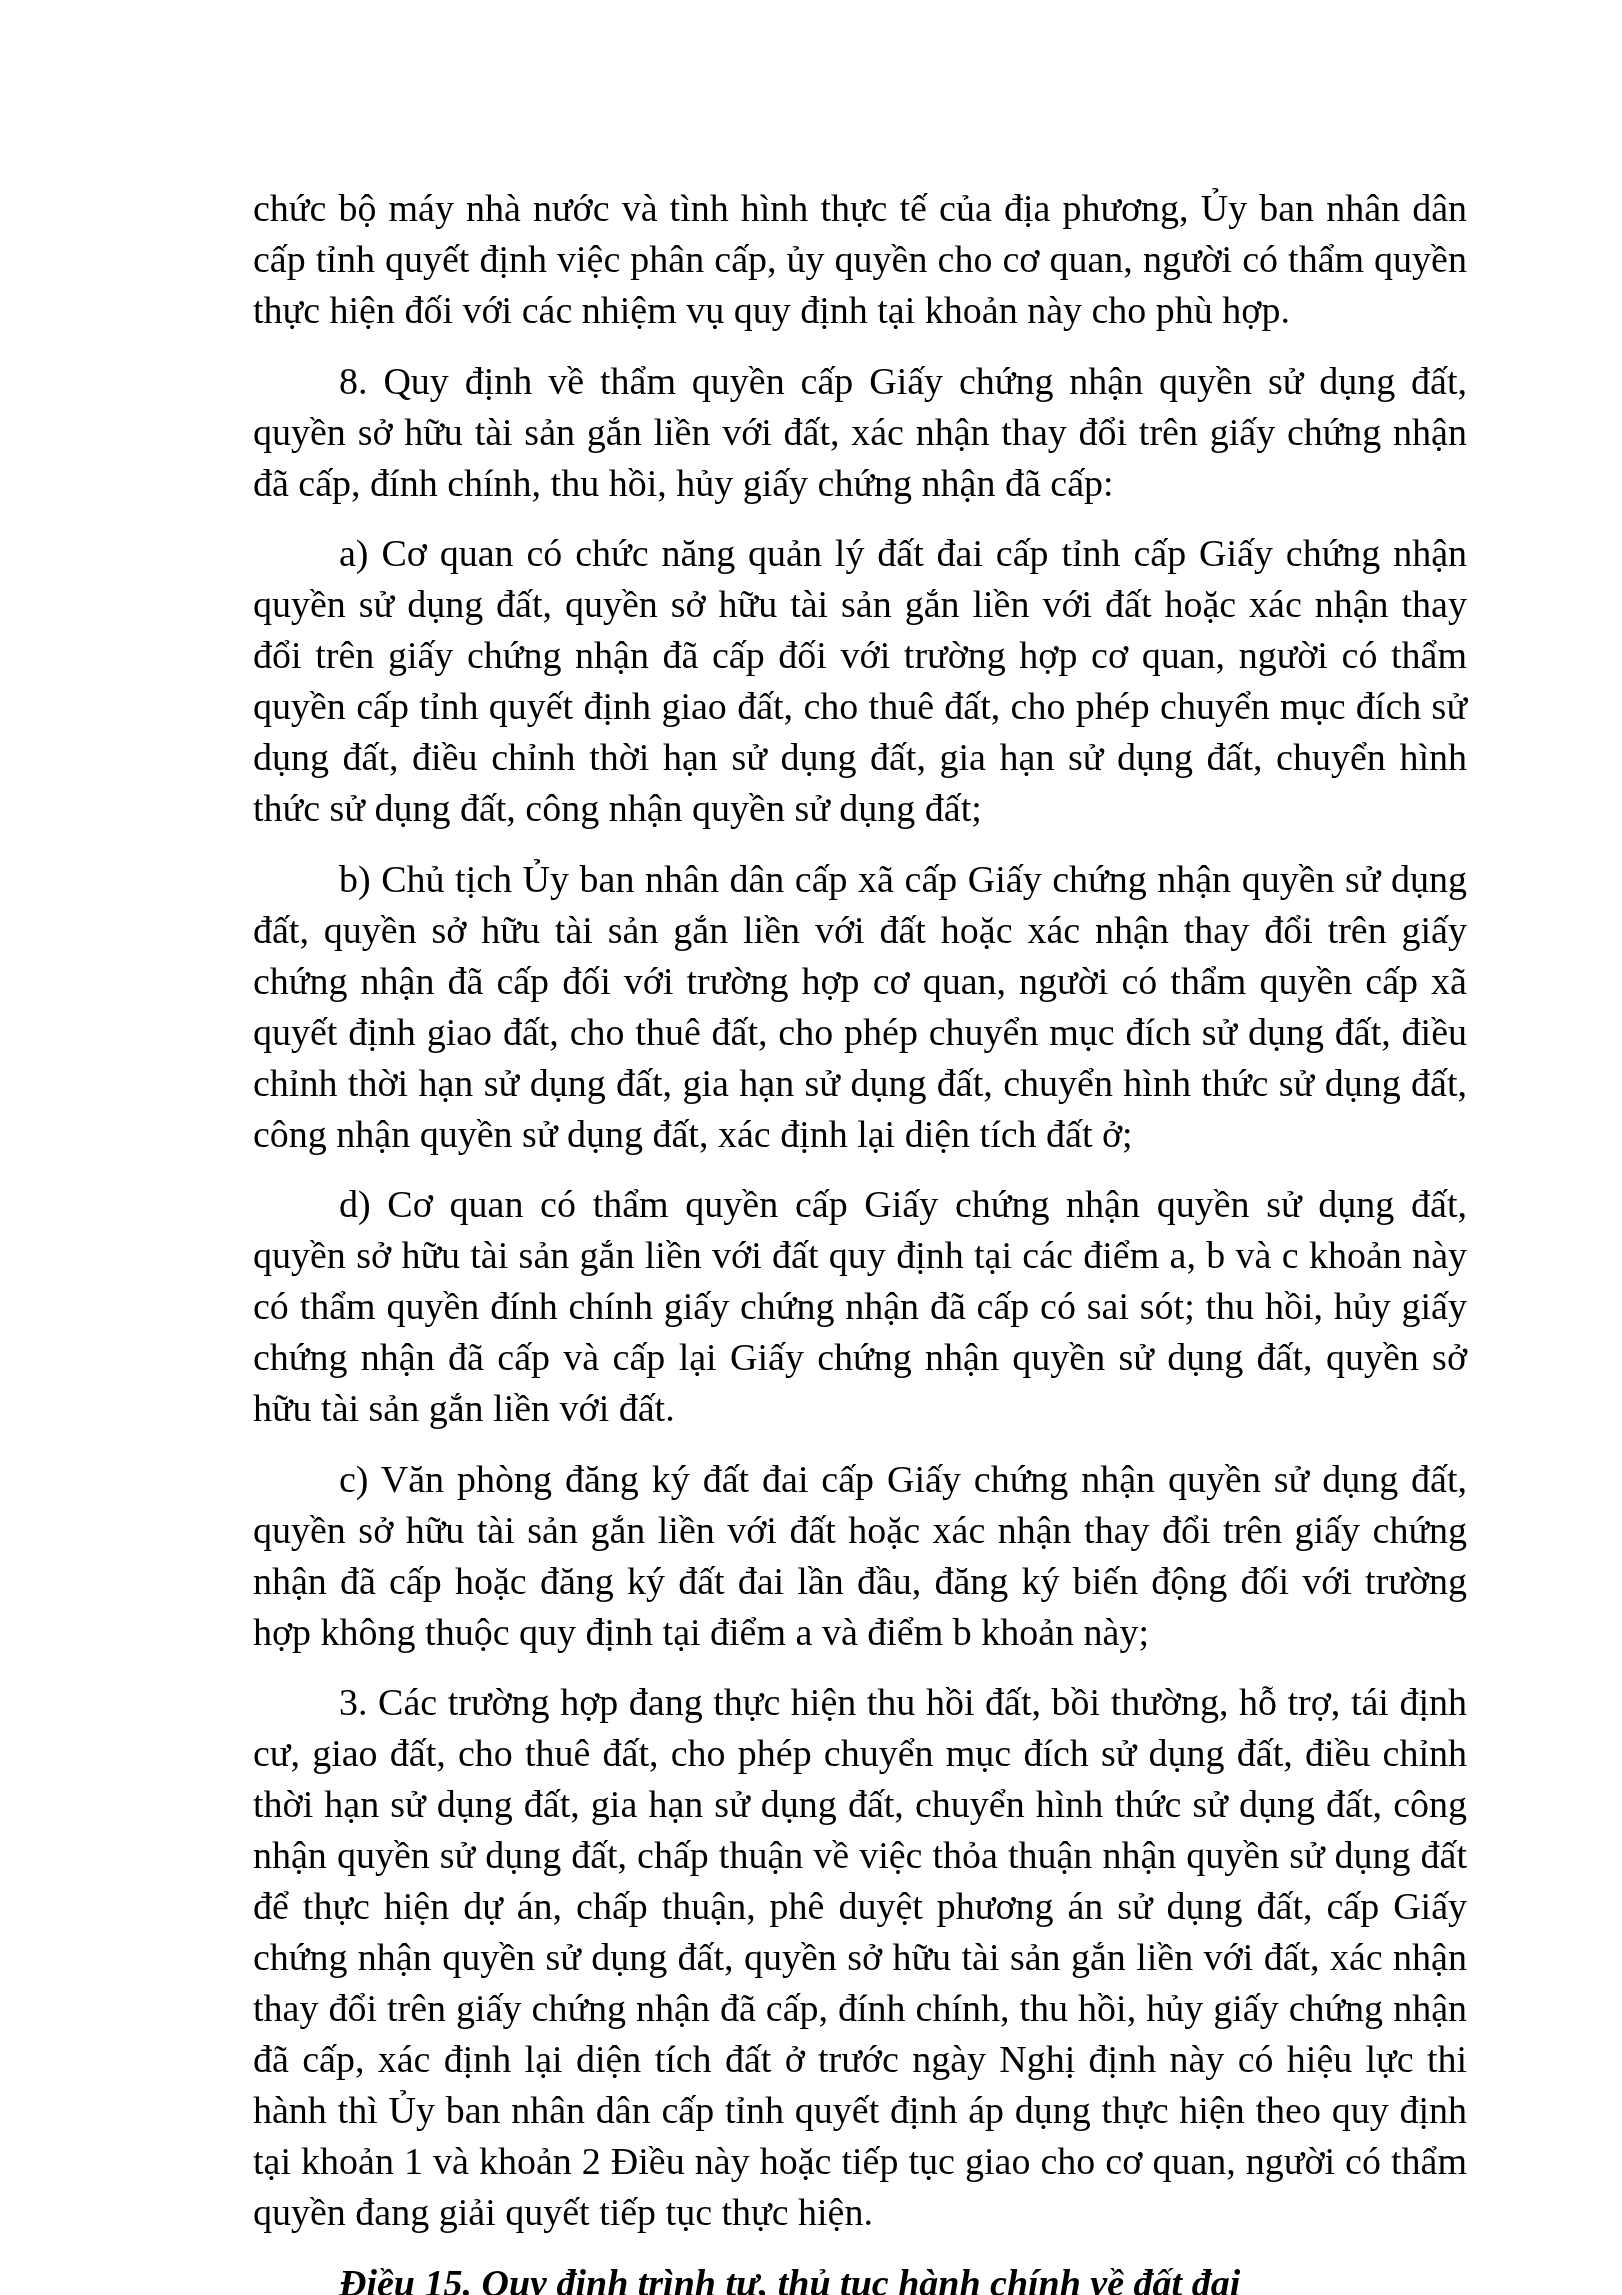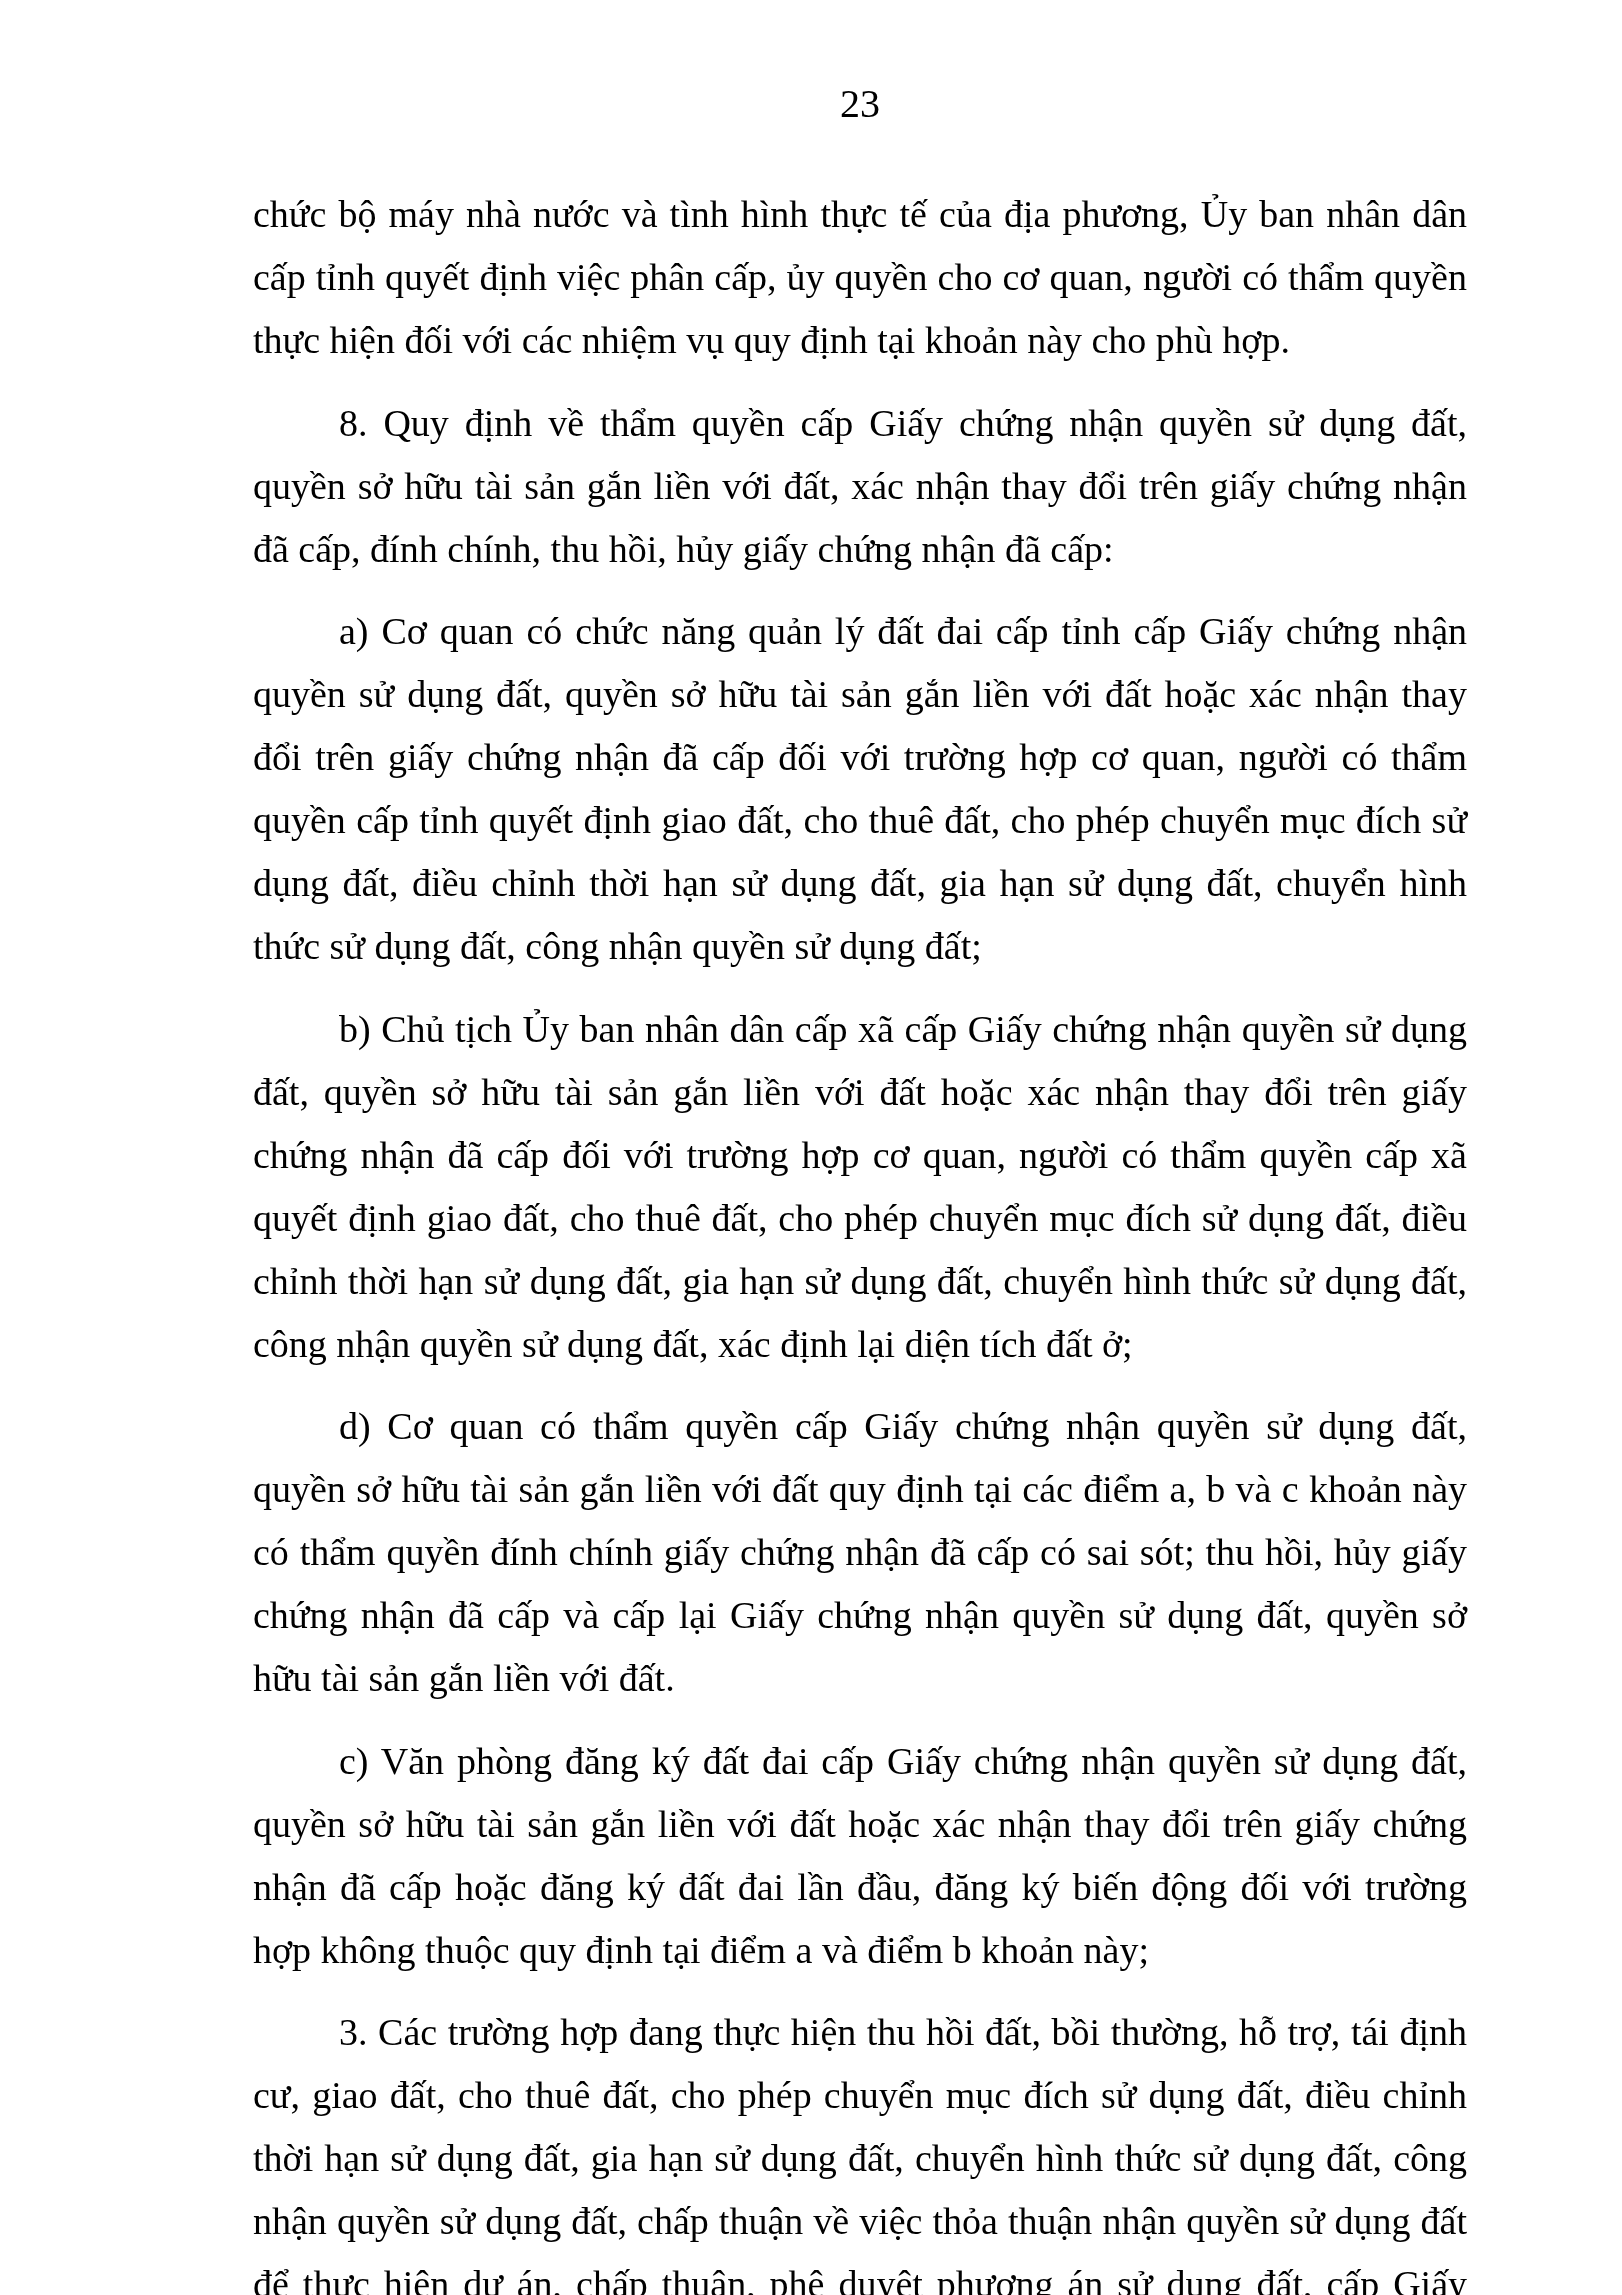--- a/index.html
+++ b/index.html
@@ -28,40 +28,39 @@
   }
   .content {
     position: absolute;
     top: 183px;
     left: 253px;
     width: 1214px;
   }
   .para {
     margin: 0 0 19.5px 0;
     font-size: 38px;
-    line-height: 63px;
+    line-height: 51px;
     text-align: justify;
     color: #000000;
   }
   .indent {
     text-indent: 86px;
   }
   .heading {
     font-weight: 700;
     margin-top: 9.7px;
     text-align: left;
     font-style: italic;
   }
 </style>
 </head>
 <body>
 
 <div class="page">
 
-  <div class="page-number">23</div>
 
   <div class="content">
 
     <p class="para">chức bộ máy nhà nước và tình hình thực tế của địa phương, Ủy ban nhân dân cấp tỉnh quyết định việc phân cấp, ủy quyền cho cơ quan, người có thẩm quyền thực hiện đối với các nhiệm vụ quy định tại khoản này cho phù hợp.</p>
 
     <p class="para indent">8. Quy định về thẩm quyền cấp Giấy chứng nhận quyền sử dụng đất, quyền sở hữu tài sản gắn liền với đất, xác nhận thay đổi trên giấy chứng nhận đã cấp, đính chính, thu hồi, hủy giấy chứng nhận đã cấp:</p>
 
     <p class="para indent">a) Cơ quan có chức năng quản lý đất đai cấp tỉnh cấp Giấy chứng nhận quyền sử dụng đất, quyền sở hữu tài sản gắn liền với đất hoặc xác nhận thay đổi trên giấy chứng nhận đã cấp đối với trường hợp cơ quan, người có thẩm quyền cấp tỉnh quyết định giao đất, cho thuê đất, cho phép chuyển mục đích sử dụng đất, điều chỉnh thời hạn sử dụng đất, gia hạn sử dụng đất, chuyển hình thức sử dụng đất, công nhận quyền sử dụng đất;</p>
 
     <p class="para indent">b) Chủ tịch Ủy ban nhân dân cấp xã cấp Giấy chứng nhận quyền sử dụng đất, quyền sở hữu tài sản gắn liền với đất hoặc xác nhận thay đổi trên giấy chứng nhận đã cấp đối với trường hợp cơ quan, người có thẩm quyền cấp xã quyết định giao đất, cho thuê đất, cho phép chuyển mục đích sử dụng đất, điều chỉnh thời hạn sử dụng đất, gia hạn sử dụng đất, chuyển hình thức sử dụng đất, công nhận quyền sử dụng đất, xác định lại diện tích đất ở;</p>

